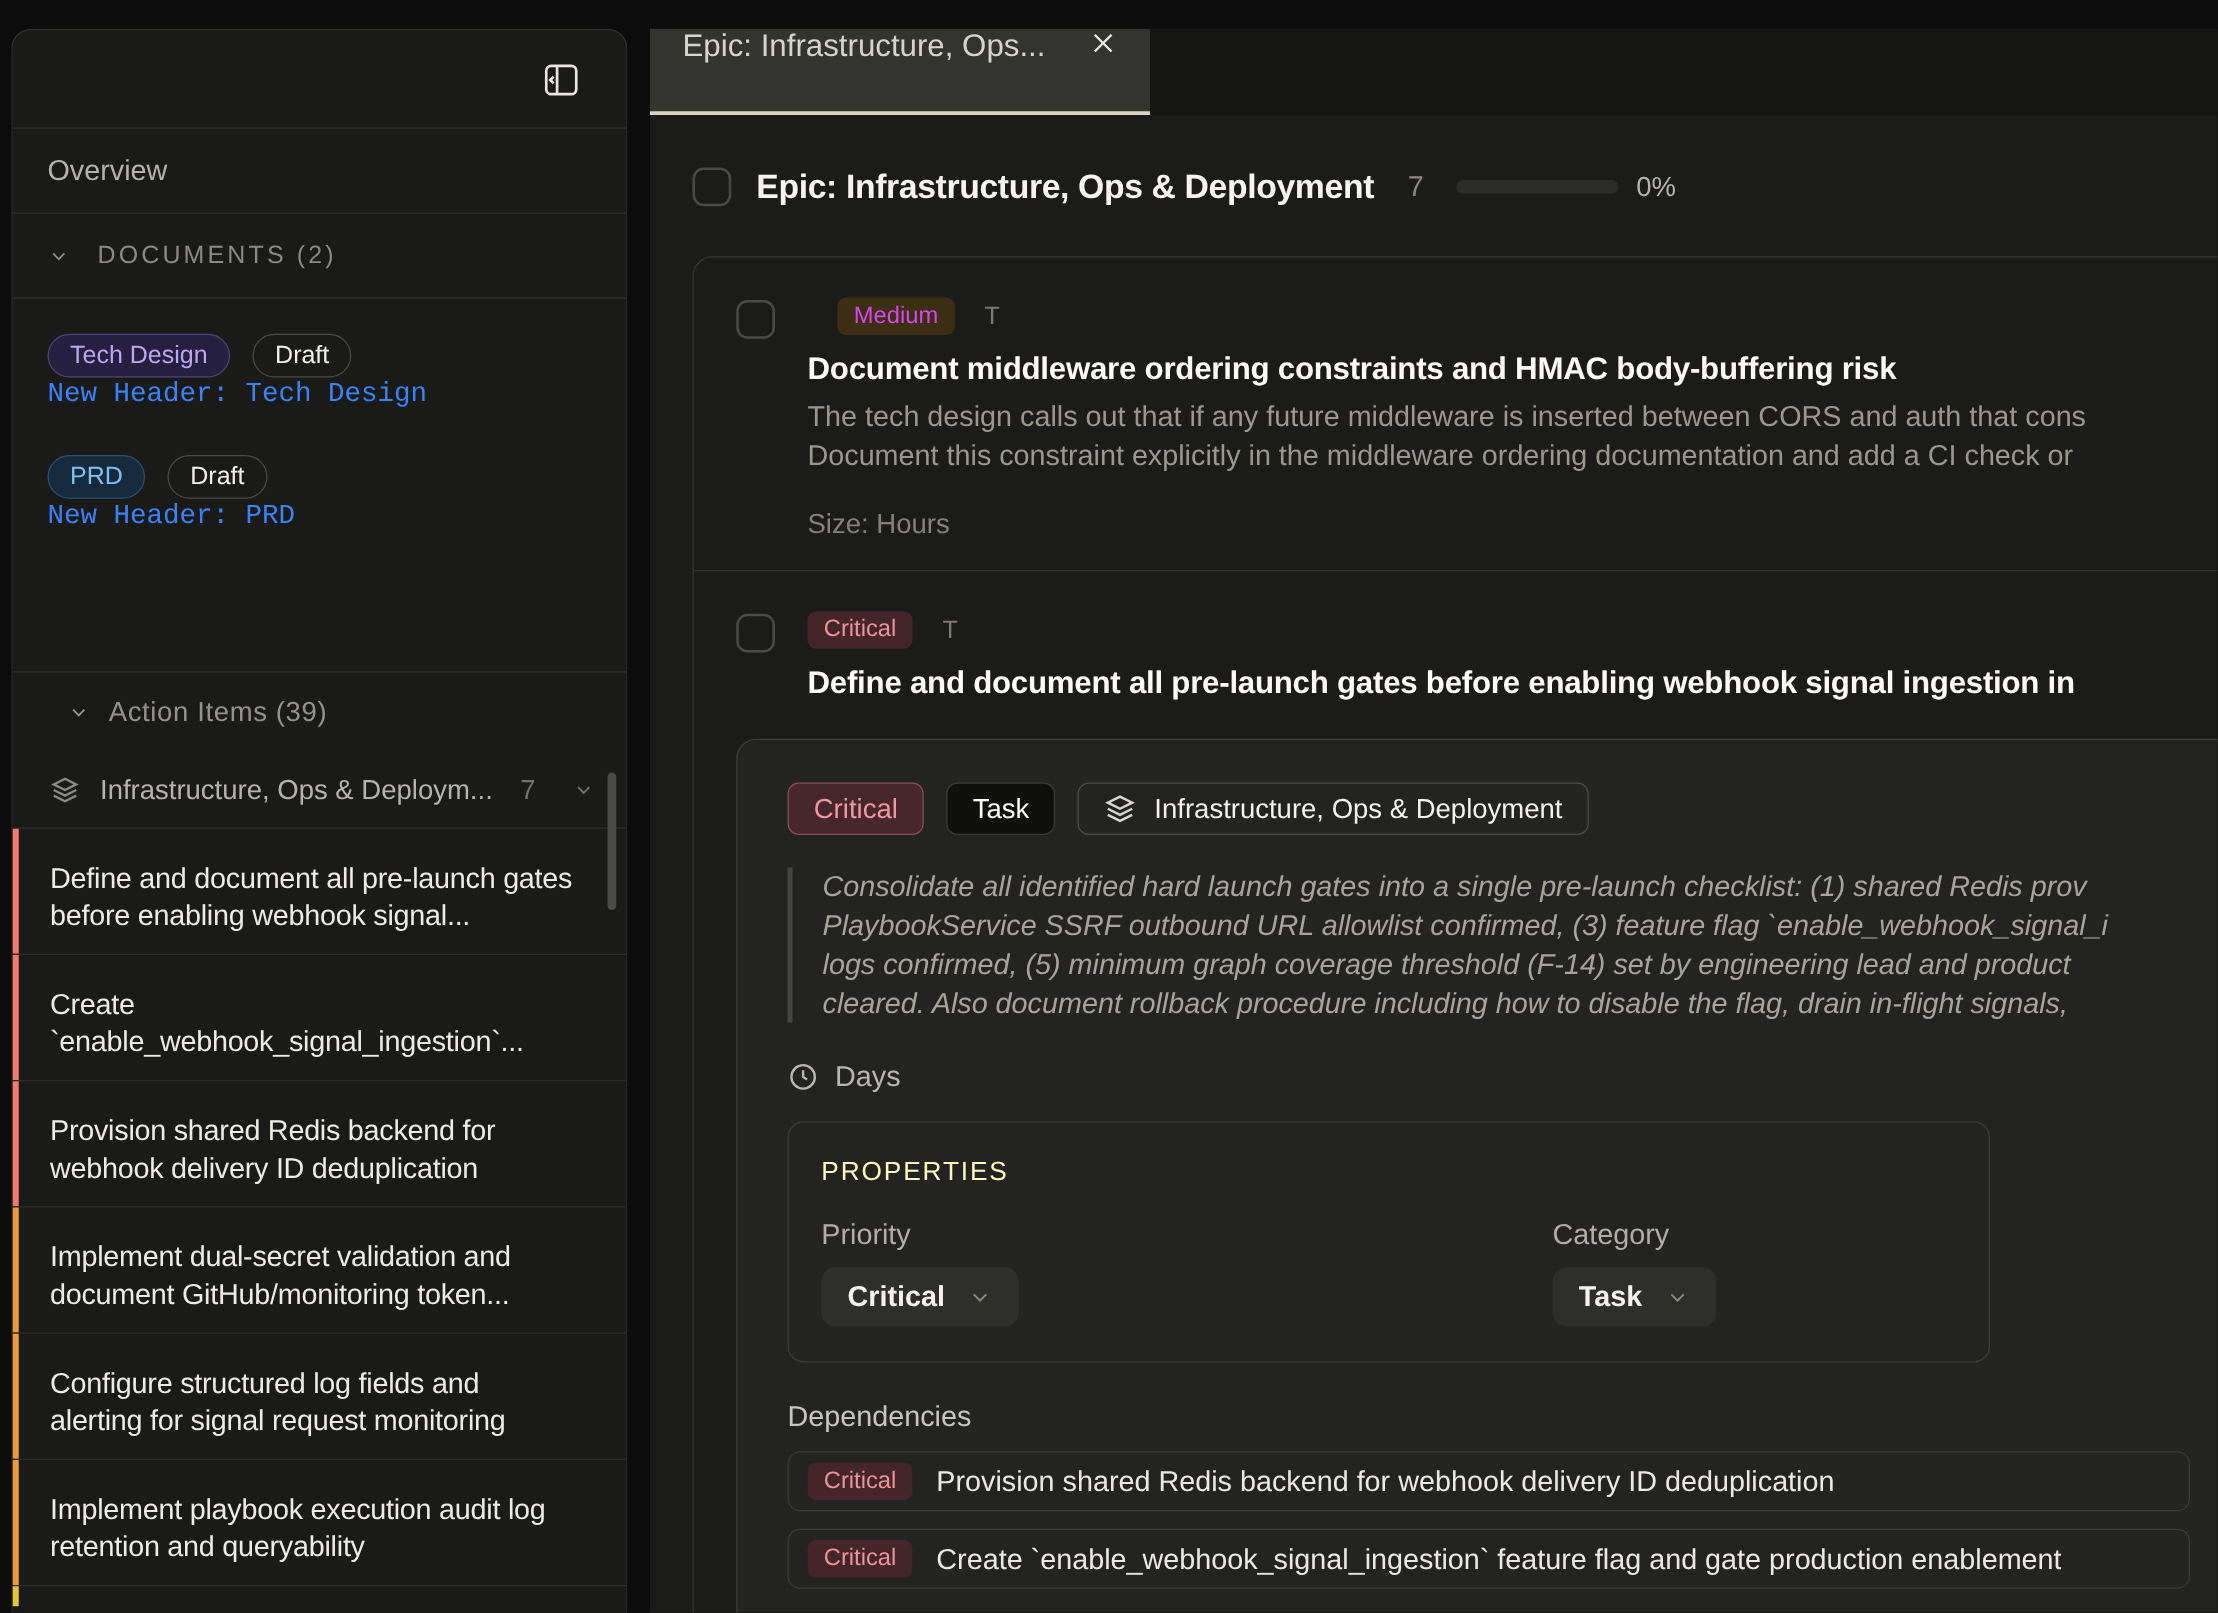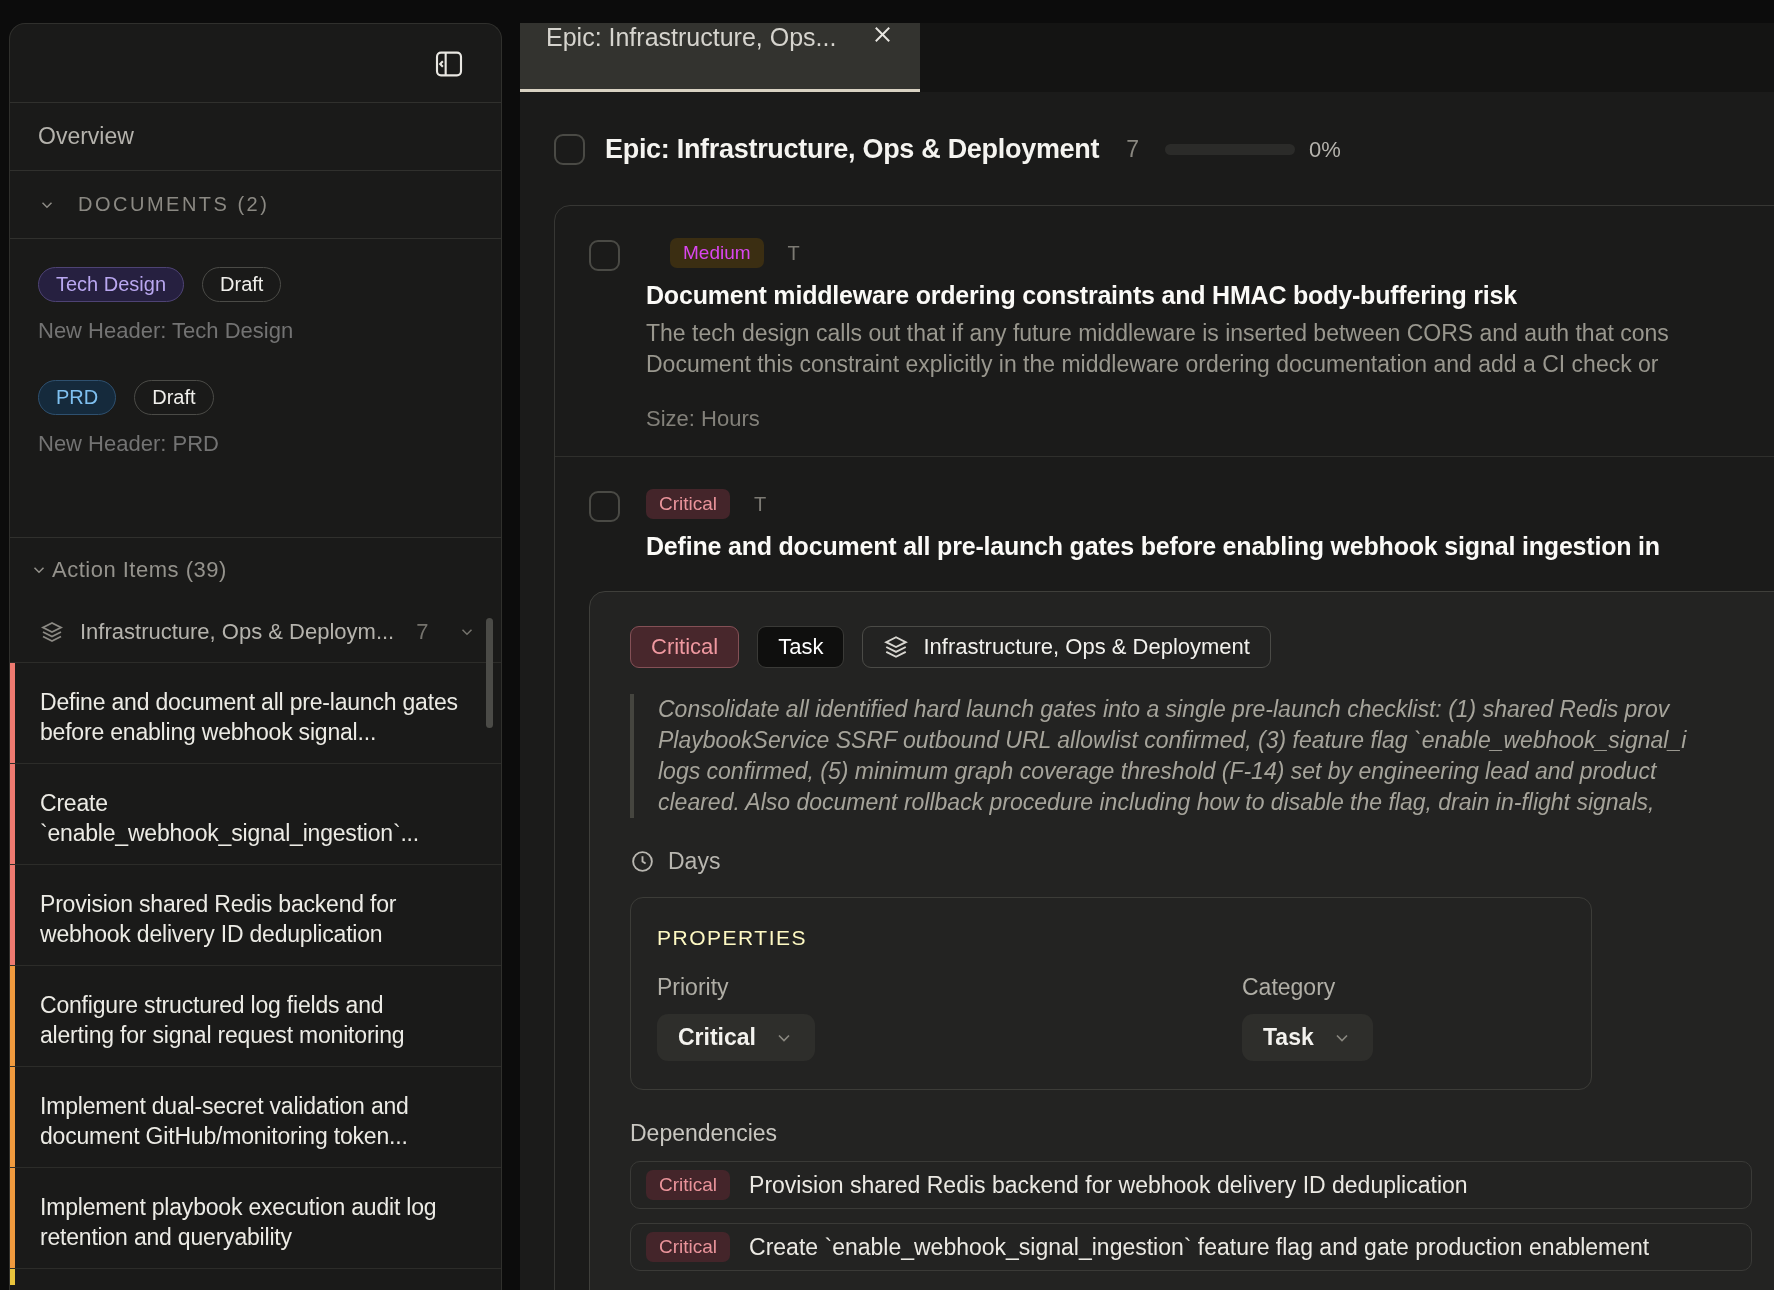--- a/index.html
+++ b/index.html
@@ -18,26 +18,26 @@
     align-items:center; padding-left:28px; font-size:23px; color:#b4b2ac; }
   .sb-sec { height:68px; border-bottom:1px solid #30302d; display:flex;
     align-items:center; padding-left:28px; gap:22px; color:#8b8983;
     font-size:20px; letter-spacing:2.5px; }
   .sb-docs { padding:28px 28px 0; border-bottom:1px solid #30302d; height:299px; }
   .badge-line { display:flex; gap:18px; align-items:center;text-align:center; }
   .pill { font-size:20px; padding:5px 17px; border-radius:999px; white-space:nowrap; }
   .pill.techdesign { color:#b9a7f0; background:#262040; border:1px solid #4e4374; }
   .pill.prd        { color:#7fc0f0; background:#152a3c; border:1px solid #2e506f; }
   .pill.draft      { color:#f0efeb; background:transparent; border:1px solid #4b4b47; }
-  .doc-title { margin-top:16px; font-size:22px; color:#737373; white-space:nowrap; }
+  .doc-title { margin-top:1px; font-size:22px; color:#3b82f6; white-space:nowrap;font-family:Liberation Mono, monospace; }
   .doc2 { margin-top:36px; }
   .add-doc { margin-top:40px; display:flex; align-items:center; gap:36px; cursor:pointer; }
   .add-doc .label { font-size:23px; font-weight:700; color:#f2f1ed; }
-  .sb-ai-header { height:64px; display:flex; align-items:center; padding-left:20px;
-    gap:4px; color:#94928c; font-size:22px; letter-spacing:0.5px; }
+  .sb-ai-header { height:64px; display:flex; align-items:center; padding-left:44px;
+    gap:15px; color:#94928c; font-size:22px; letter-spacing:0.5px; }
   .sb-tree { height:60px; display:flex; align-items:center; padding:0 18px 0 30px;
     gap:16px; font-size:22px; color:#b5b3ad; }
   .sb-tree .tlabel { white-space:nowrap; overflow:hidden; }
   .sb-tree .tcount { color:#75736d; margin-left:6px; }
   .sb-tree .tchev { color:#75736d; margin-left:14px; }
   .sb-item { position:relative; border-top:1px solid #2c2c29;
     padding:24px 42px 0 30px; height:101px; font-size:23px; line-height:30px;
     color:#ecebe5; letter-spacing:-0.2px; cursor:pointer; }
   .sev { position:absolute; left:0; top:0; bottom:0; width:5px; }
   .sb-next { position:relative; border-top:1px solid #2c2c29; height:17px; }
@@ -187,25 +187,25 @@
   <div class="sb-item">
     <span class="sev" style="background: rgb(238, 122, 112);"></span>
     <div>Create `enable_webhook_signal_ingestion`...</div>
   </div>
   <div class="sb-item">
     <span class="sev" style="background: rgb(238, 122, 112);"></span>
     <div>Provision shared Redis backend for webhook delivery ID deduplication</div>
   </div>
   <div class="sb-item">
     <span class="sev" style="background: rgb(240, 154, 62);"></span>
+    <div>Implement dual-secret validation and document GitHub/monitoring token...</div>
+  </div>
+  <div class="sb-item">
+    <span class="sev" style="background: rgb(240, 154, 62);"></span>
     <div>Configure structured log fields and alerting for signal request monitoring</div>
-  </div>
-  <div class="sb-item">
-    <span class="sev" style="background: rgb(240, 154, 62);"></span>
-    <div>Implement dual-secret validation and document GitHub/monitoring token...</div>
   </div>
   <div class="sb-item">
     <span class="sev" style="background: rgb(240, 154, 62);"></span>
     <div>Implement playbook execution audit log retention and queryability</div>
   </div>
   <div class="sb-next">
     <span class="sev" style="background: rgb(232, 195, 60);"></span>
   </div>
 
   <div class="sb-scrollbar"></div>

